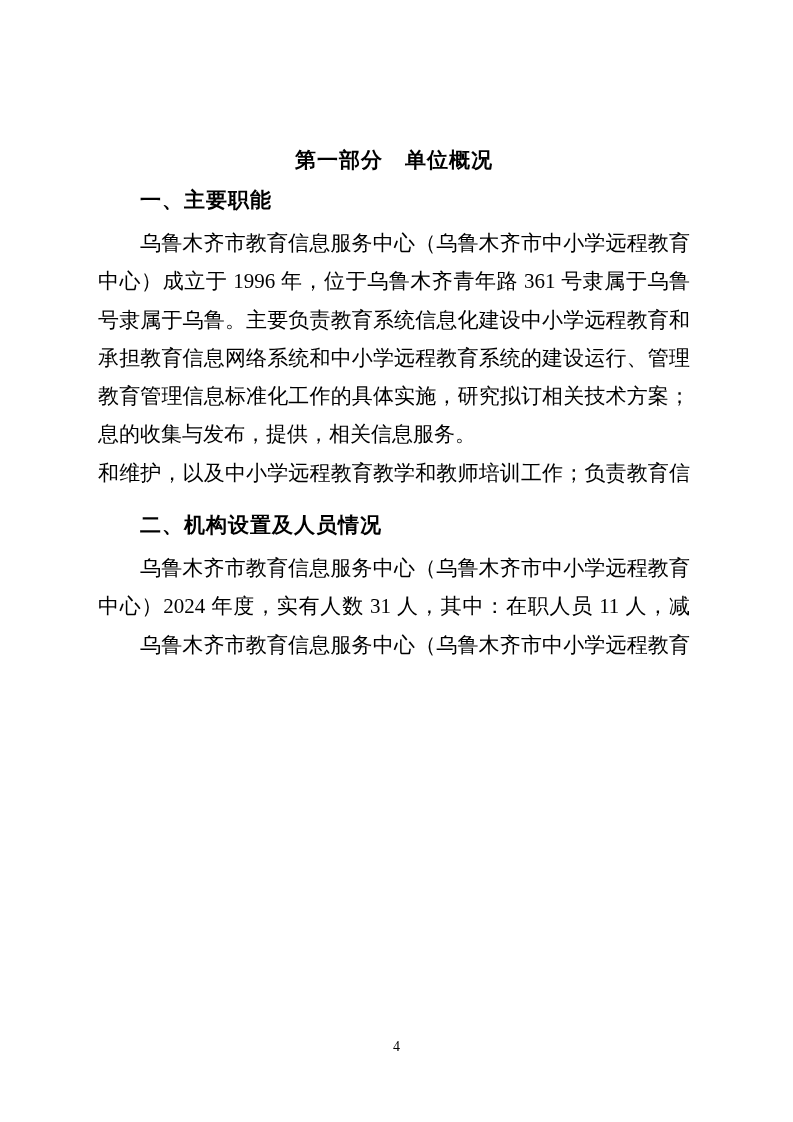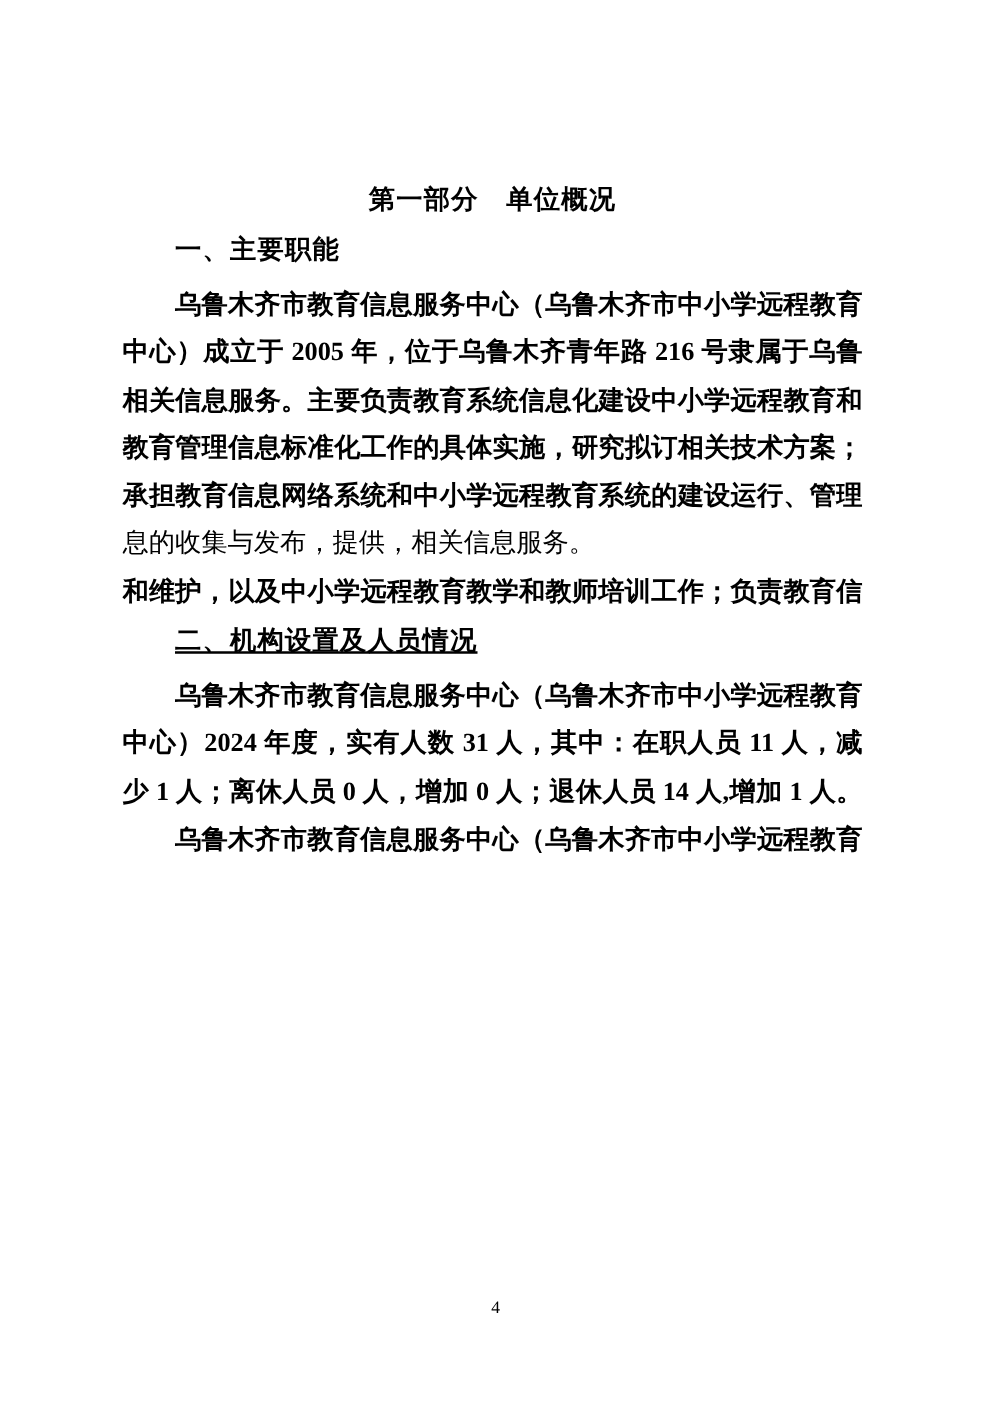--- a/index.html
+++ b/index.html
@@ -37,43 +37,41 @@
     font-family: "Liberation Sans", "DejaVu Sans", sans-serif;
     font-weight: bold;
     font-size: 21px;
     line-height: 26px;
     padding-left: 42px;
     margin-top: 14px;
     letter-spacing: 1px;
     white-space: nowrap;
   }
   .paragraph + .section-heading {
-    margin-top: 8px;
-    text-decoration: underline;
+    margin-top: 20px;
   }
   .paragraph {
     margin-top: 11px;
   }
   .paragraph + .paragraph {
     margin-top: 0;
   }
   .body-line {
     font-size: 21px;
     line-height: 38.3px;
     height: 38.3px;
     overflow: hidden;
   }
   .body-line.indent {
     padding-left: 42px;
   }
   .body-line.fill {
     text-align: justify;
     text-align-last: justify;
     text-justify: inter-character;
-    font-weight: bold;
   }
   .page-number {
     position: absolute;
     left: 0;
     top: 1038px;
     width: 100%;
     text-align: center;
     font-size: 14px;
     line-height: 18px;
   }
@@ -81,31 +79,30 @@
 </head>
 <body>
 
 <div class="page">
   <div class="doc-content">
     <div class="doc-title">第一部分　单位概况</div>
 
   <div class="section-heading">一、主要职能</div>
       <div class="paragraph">
         <div class="body-line fill indent">乌鲁木齐市教育信息服务中心（乌鲁木齐市中小学远程教育</div>
-        <div class="body-line fill">中心）成立于 2005 年，位于乌鲁木齐青年路 216 号隶属于乌鲁</div>
-        <div class="body-line fill">相关信息服务。主要负责教育系统信息化建设中小学远程教育和</div>
+        <div class="body-line fill">中心）成立于 1996 年，位于乌鲁木齐青年路 361 号隶属于乌鲁</div>
+        <div class="body-line fill">号隶属于乌鲁。主要负责教育系统信息化建设中小学远程教育和</div>
+        <div class="body-line fill">承担教育信息网络系统和中小学远程教育系统的建设运行、管理</div>
         <div class="body-line fill">教育管理信息标准化工作的具体实施，研究拟订相关技术方案；</div>
-        <div class="body-line fill">承担教育信息网络系统和中小学远程教育系统的建设运行、管理</div>
         <div class="body-line">息的收集与发布，提供，相关信息服务。</div>
         <div class="body-line fill">和维护，以及中小学远程教育教学和教师培训工作；负责教育信</div>
       </div>
       <div class="section-heading">二、机构设置及人员情况</div>
       <div class="paragraph">
         <div class="body-line fill indent">乌鲁木齐市教育信息服务中心（乌鲁木齐市中小学远程教育</div>
         <div class="body-line fill">中心）2024 年度，实有人数 31 人，其中：在职人员 11 人，减</div>
-        <div class="body-line fill">少 1 人；离休人员 0 人，增加 0 人；退休人员 14 人,增加 1 人。</div>
       </div>
       <div class="paragraph">
         <div class="body-line fill indent">乌鲁木齐市教育信息服务中心（乌鲁木齐市中小学远程教育</div>
       </div>
     </div>
   <div class="page-number">4</div>
 </div>
 
 </body></html>

